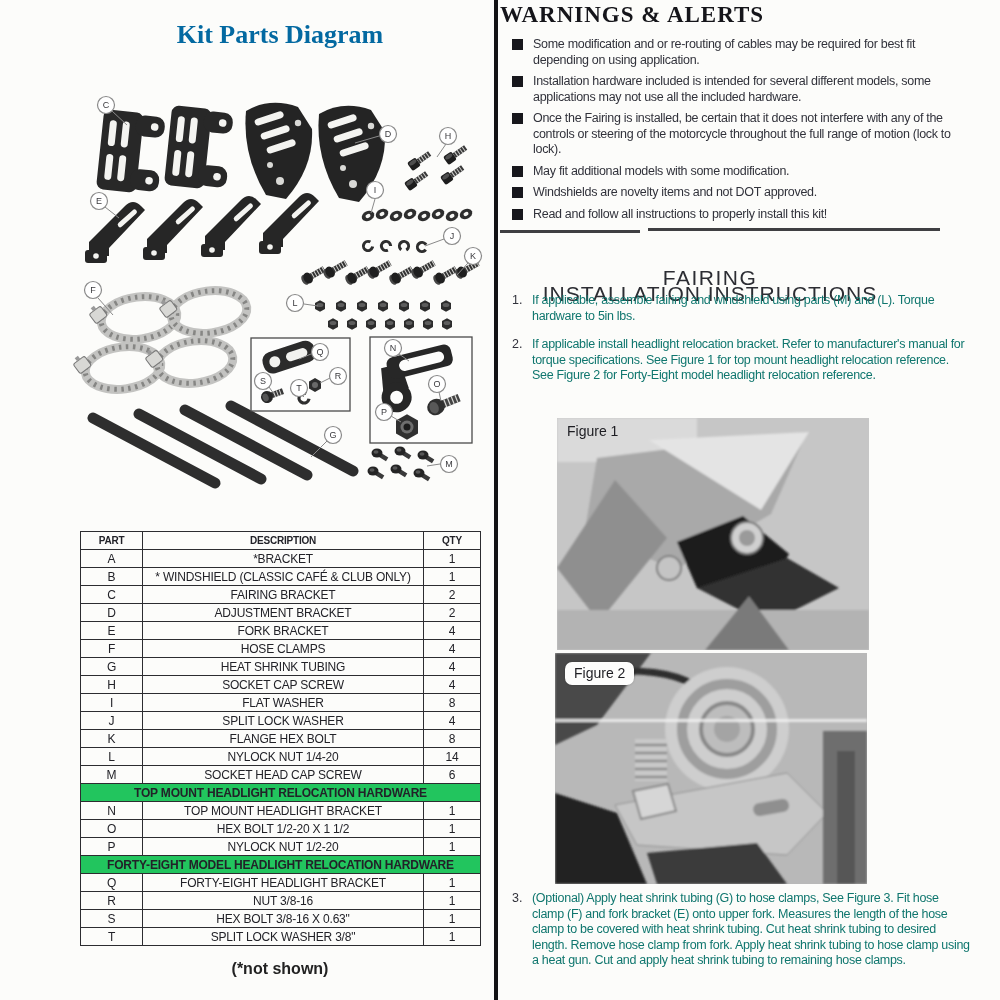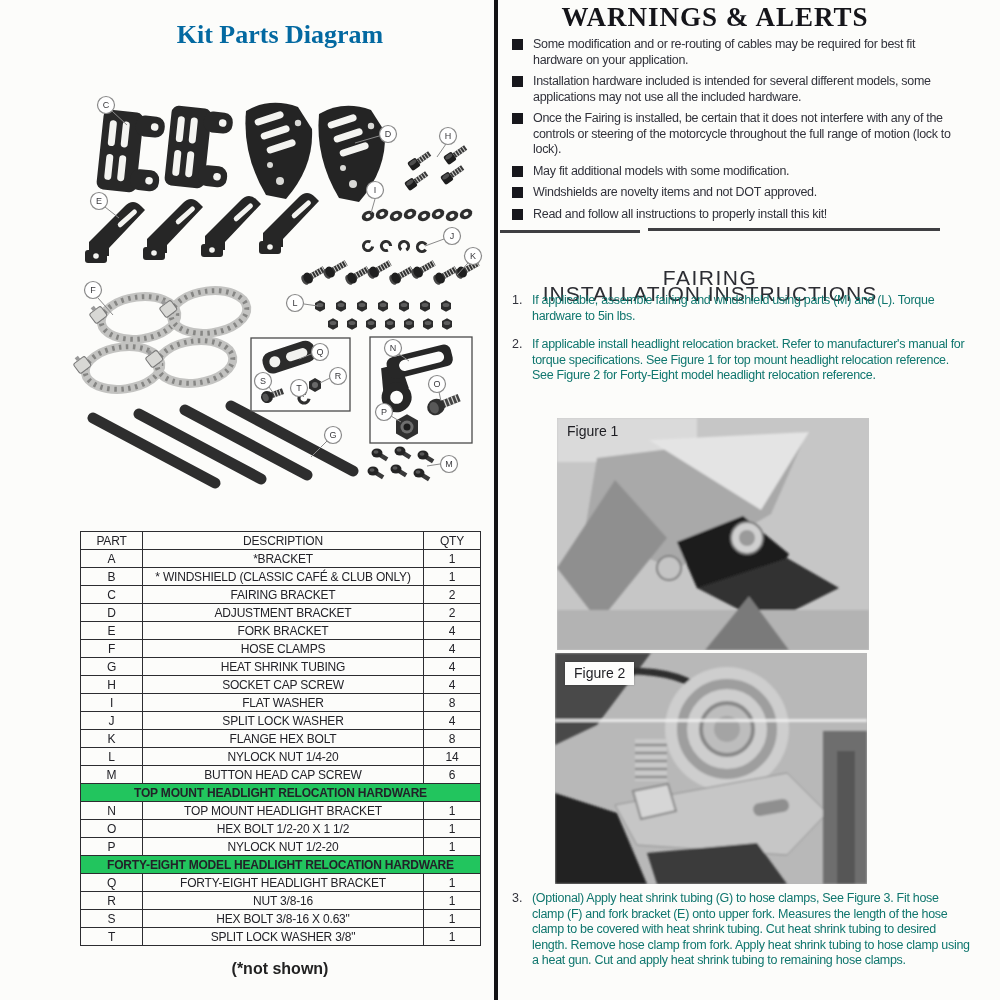--- a/index.html
+++ b/index.html
@@ -12,28 +12,28 @@
 
   
   .kit-title{left:120px;top:20px;width:320px;text-align:center;
              font-family:"Liberation Serif",serif;font-weight:700;font-size:26px;color:#0369a1;}
   .diagram-svg{left:55px;top:63px;}
 
   table.parts{left:80px;top:531px;width:400px;border-collapse:collapse;table-layout:fixed;
               position:absolute;font-size:12px;letter-spacing:-0.2px;color:#222228;}
   table.parts td,table.parts th{border:1.6px solid #2c2c30;text-align:center;
               padding:1.5px 2px;line-height:14px;overflow:hidden;white-space:nowrap;}
-  table.parts th{font-size:12px;font-weight:400;}
+  table.parts th{font-size:10px;font-weight:700;}
   col.c-part{width:62px;} col.c-desc{width:281px;} col.c-qty{width:57px;}
   tr.sec td{font-weight:700;background:#22c55e;font-size:12px;}
   .footnote{left:120px;top:960px;width:320px;text-align:center;font-weight:700;font-size:16px;color:#222;}
 
   
-  .warn-title{left:500px;top:2px;width:430px;text-align:center;
-              font-family:"Liberation Serif",serif;font-weight:700;font-size:27px;
+  .warn-title{left:500px;top:2px;width:430px;
+              font-family:"Liberation Serif",serif;font-weight:700;font-size:23px;
               letter-spacing:1px;color:#15151a;}
   .warn-list{left:508px;top:37px;width:452px;}
   .warn-item{display:flex;margin-bottom:6px;}
   .sq{flex:0 0 auto;width:11px;height:11px;background:#17171c;margin:2px 10px 0 4px;}
   .warn-text{font-size:12.5px;line-height:15.5px;letter-spacing:-0.3px;color:#31323b;max-width:420px;}
 
   .rule{height:2.5px;background:#3f3f42;}
   .rule-a{left:500px;top:230px;width:140px;}
   .rule-b{left:648px;top:228px;width:292px;}
 
@@ -46,21 +46,21 @@
   .steps-top{top:293px;}
   .steps-bottom{top:891px;}
   .step{display:flex;margin-bottom:13px;}
   .step-num{flex:0 0 20px;font-size:12.5px;line-height:15.5px;color:#31323b;}
   .step-text{font-size:12.5px;line-height:15.5px;letter-spacing:-0.3px;color:#0f766e;max-width:440px;}
 
   .photo{background:#fca5a5;overflow:hidden;}
   .photo-1{left:557px;top:418px;width:312px;height:232px;}
   .photo-2{left:555px;top:653px;width:312px;height:231px;}
   .fig-label{position:absolute;left:10px;top:5px;font-size:14px;color:#1d1d22;z-index:3;}
-  .fig-label-boxed{left:10px;top:9px;background:#fdfdfc;padding:3px 9px 4px 9px;box-shadow:0 0 2px rgba(0,0,0,.25);}
+  .fig-label-boxed{left:10px;top:9px;background:#fdfdfc;padding:3px 9px 4px 9px;box-shadow:0 0 2px rgba(0,0,0,.25);border-radius:7px;}
 
   svg text.lbl{font-family:"Liberation Sans",sans-serif;font-size:9px;fill:#3a3a3e;}
 </style>
 </head>
 <body>
 
 <div class="page">
 
   <div class="abs divider"></div>
 
@@ -433,21 +433,21 @@
           <td>FLANGE HEX BOLT</td>
           <td>8</td>
         </tr>
     <tr>
           <td>L</td>
           <td>NYLOCK NUT 1/4-20</td>
           <td>14</td>
         </tr>
     <tr>
           <td>M</td>
-          <td>BUTTON HEAD CAP SCREW</td>
+          <td>SOCKET HEAD CAP SCREW</td>
           <td>6</td>
         </tr>
     <tr class="sec">
           <td colspan="3">TOP MOUNT HEADLIGHT RELOCATION HARDWARE</td>
         </tr>
     <tr>
           <td>N</td>
           <td>TOP MOUNT HEADLIGHT BRACKET</td>
           <td>1</td>
         </tr>
@@ -487,21 +487,21 @@
   </tbody>
     </table>
 
   <div class="abs footnote">(*not shown)</div>
 
   <div class="abs warn-title">WARNINGS &amp; ALERTS</div>
 
   <div class="abs warn-list">
     <div class="warn-item">
         <span class="sq"></span>
-        <span class="warn-text">Some modification and or re-routing of cables may be required for best fit hardware on your application.</span>
+        <span class="warn-text">Some modification and or re-routing of cables may be required for best fit depending on using application.</span>
       </div>
     <div class="warn-item">
         <span class="sq"></span>
         <span class="warn-text">Installation hardware included is intended for several different models, some applications may not use all the included hardware.</span>
       </div>
     <div class="warn-item">
         <span class="sq"></span>
         <span class="warn-text">Once the Fairing is installed, be certain that it does not interfere with any of the controls or steering of the motorcycle throughout the full range of motion (lock to lock).</span>
       </div>
     <div class="warn-item">

